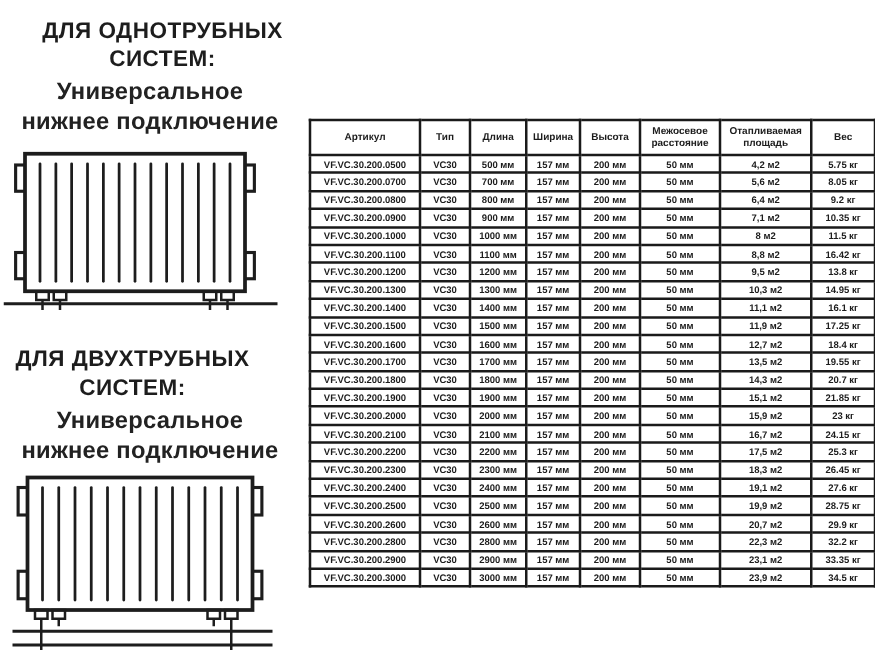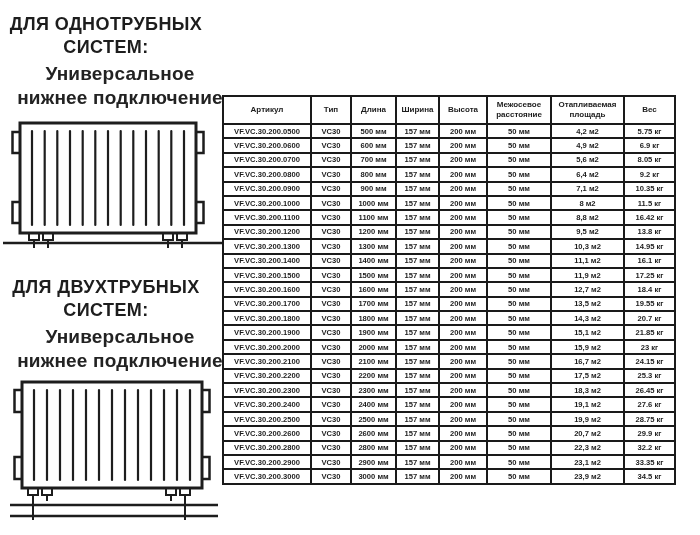--- a/index.html
+++ b/index.html
@@ -10,38 +10,38 @@
   .left-panel{position:absolute;left:0;top:0;width:232px;height:535px;}
   .section-title{
     position:absolute;left:0;width:212px;text-align:center;
     font-size:18px;line-height:23px;font-weight:bold;letter-spacing:.4px;color:#1d1d1d;
   }
   .section-subtitle{
     position:absolute;left:8px;width:224px;text-align:center;
     font-size:19px;line-height:24px;font-weight:bold;letter-spacing:.2px;color:#222;
   }
   .diagram{position:absolute;left:0;}
-  .table-wrap{position:absolute;left:222px;top:95px;width:452px;}
+  .table-wrap{position:absolute;left:247px;top:95px;width:452px;}
   table.spec{
     border-collapse:collapse;table-layout:fixed;width:452px;
   }
   table.spec th, table.spec td{
     border:2px solid #1a1a1a;text-align:center;vertical-align:middle;
     font-weight:bold;color:#1c1c1c;padding:0;overflow:hidden;white-space:nowrap;
   }
   table.spec th{height:26px;font-size:8px;line-height:1.25;white-space:normal;}
   table.spec td{height:12.4px;font-size:7.6px;}
   svg line, svg rect{stroke:#1d1d1d;}
 </style>
 </head>
 <body>
 
 <div class="left-panel">
 
-  <div class="section-title" style="top:13px;">
+  <div class="section-title" style="top:13px;padding-left:24px;">
     <span>ДЛЯ ОДНОТРУБНЫХ</span><br>
     <span>СИСТЕМ:</span>
   </div>
   <div class="section-subtitle" style="top:62px;">
     <span>Универсальное</span><br>
     <span>нижнее подключение</span>
   </div>
 
   <svg class="diagram" style="top:107px;" width="228" height="146" viewBox="0 0 228 146">
     <g fill="none">
@@ -166,30 +166,20 @@
           <td>VF.VC.30.200.0500</td>
           <td>VC30</td>
           <td>500 мм</td>
           <td>157 мм</td>
           <td>200 мм</td>
           <td>50 мм</td>
           <td>4,2 м2</td>
           <td>5.75 кг</td>
         </tr>
         <tr>
-          <td>VF.VC.30.200.0600</td>
-          <td>VC30</td>
-          <td>600 мм</td>
-          <td>157 мм</td>
-          <td>200 мм</td>
-          <td>50 мм</td>
-          <td>4,9 м2</td>
-          <td>6.9 кг</td>
-        </tr>
-        <tr>
           <td>VF.VC.30.200.0700</td>
           <td>VC30</td>
           <td>700 мм</td>
           <td>157 мм</td>
           <td>200 мм</td>
           <td>50 мм</td>
           <td>5,6 м2</td>
           <td>8.05 кг</td>
         </tr>
         <tr>

